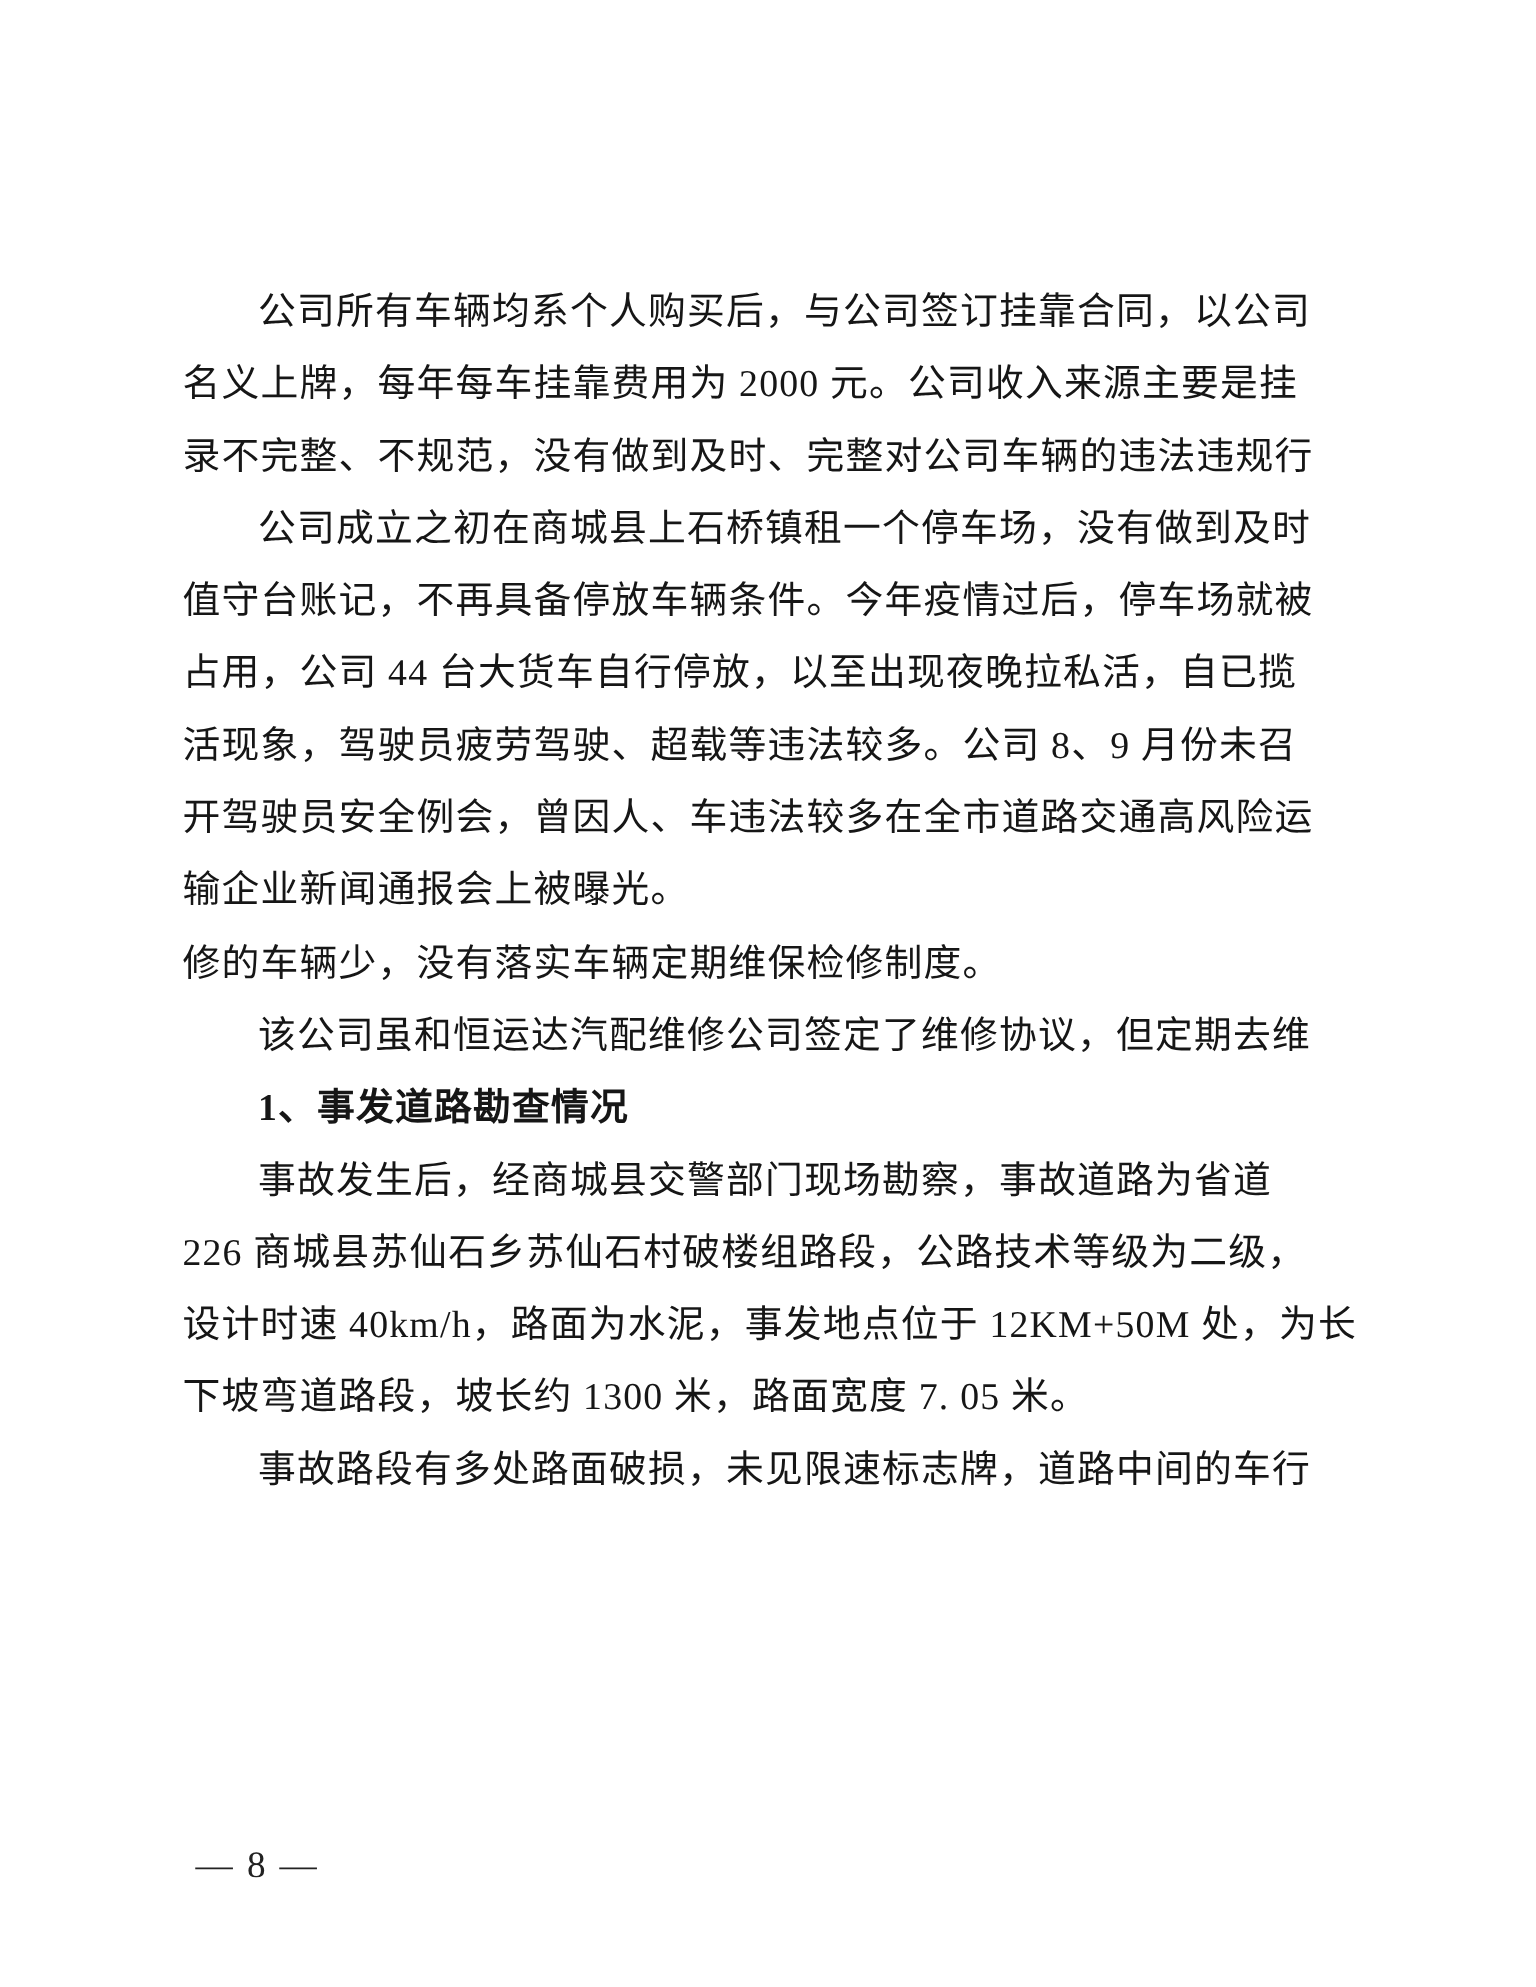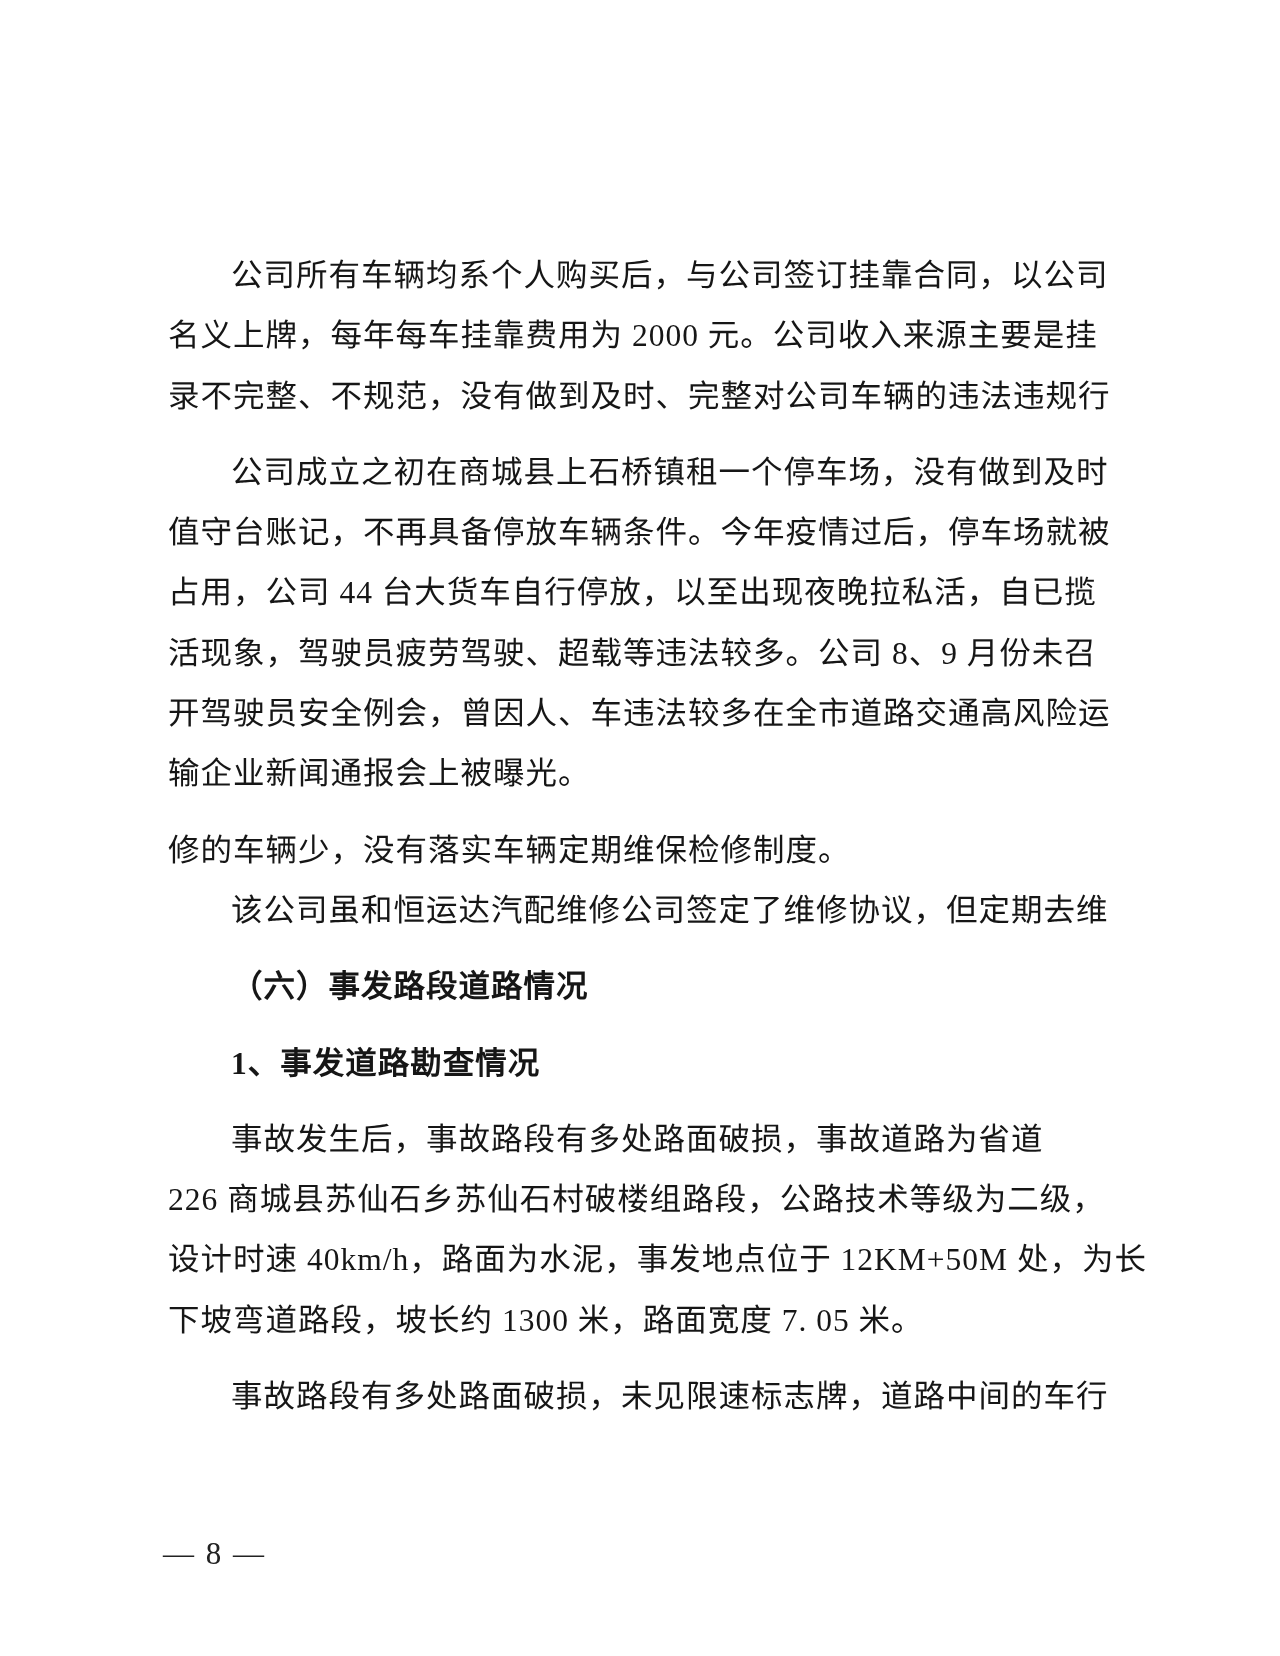--- a/index.html
+++ b/index.html
@@ -15,21 +15,21 @@
     overflow: hidden;
     font-family: "Liberation Serif", "DejaVu Serif", serif;
   }
   .body-text {
     position: absolute;
     left: 152px;
     top: 230px;
     width: 941px;
     color: #161616;
   }
-  .para { margin: 16px; padding: 0; }
+  .para { margin: 0; padding: 0; }
   .line {
     font-size: 31.5px;
     line-height: 60.3px;
     height: 60.3px;
     letter-spacing: 1px;
     white-space: nowrap;
     text-align: left;
   }
   .indent { text-indent: 2em; }
   .heading .line,
@@ -65,30 +65,27 @@
       <div class="line">活现象，驾驶员疲劳驾驶、超载等违法较多。公司 8、9 月份未召</div>
       <div class="line">开驾驶员安全例会，曾因人、车违法较多在全市道路交通高风险运</div>
       <div class="line">输企业新闻通报会上被曝光。</div>
     </section>
 
     <section class="para">
       <div class="line">修的车辆少，没有落实车辆定期维保检修制度。</div>
       <div class="line indent">该公司虽和恒运达汽配维修公司签定了维修协议，但定期去维</div>
     </section>
 
-    <section class="para heading">
-      <div class="line indent heading">（六）事发路段道路情况</div>
-    </section>
 
     <section class="para heading">
       <div class="line indent heading">1、事发道路勘查情况</div>
     </section>
 
     <section class="para">
-      <div class="line indent">事故发生后，事故路段有多处路面破损，事故道路为省道</div>
+      <div class="line indent">事故发生后，经商城县交警部门现场勘察，事故道路为省道</div>
       <div class="line">226 商城县苏仙石乡苏仙石村破楼组路段，公路技术等级为二级，</div>
       <div class="line">设计时速 40km/h，路面为水泥，事发地点位于 12KM+50M 处，为长</div>
       <div class="line">下坡弯道路段，坡长约 1300 米，路面宽度 7. 05 米。</div>
     </section>
 
     <section class="para">
       <div class="line indent">事故路段有多处路面破损，未见限速标志牌，道路中间的车行</div>
     </section>
 
   </main>

